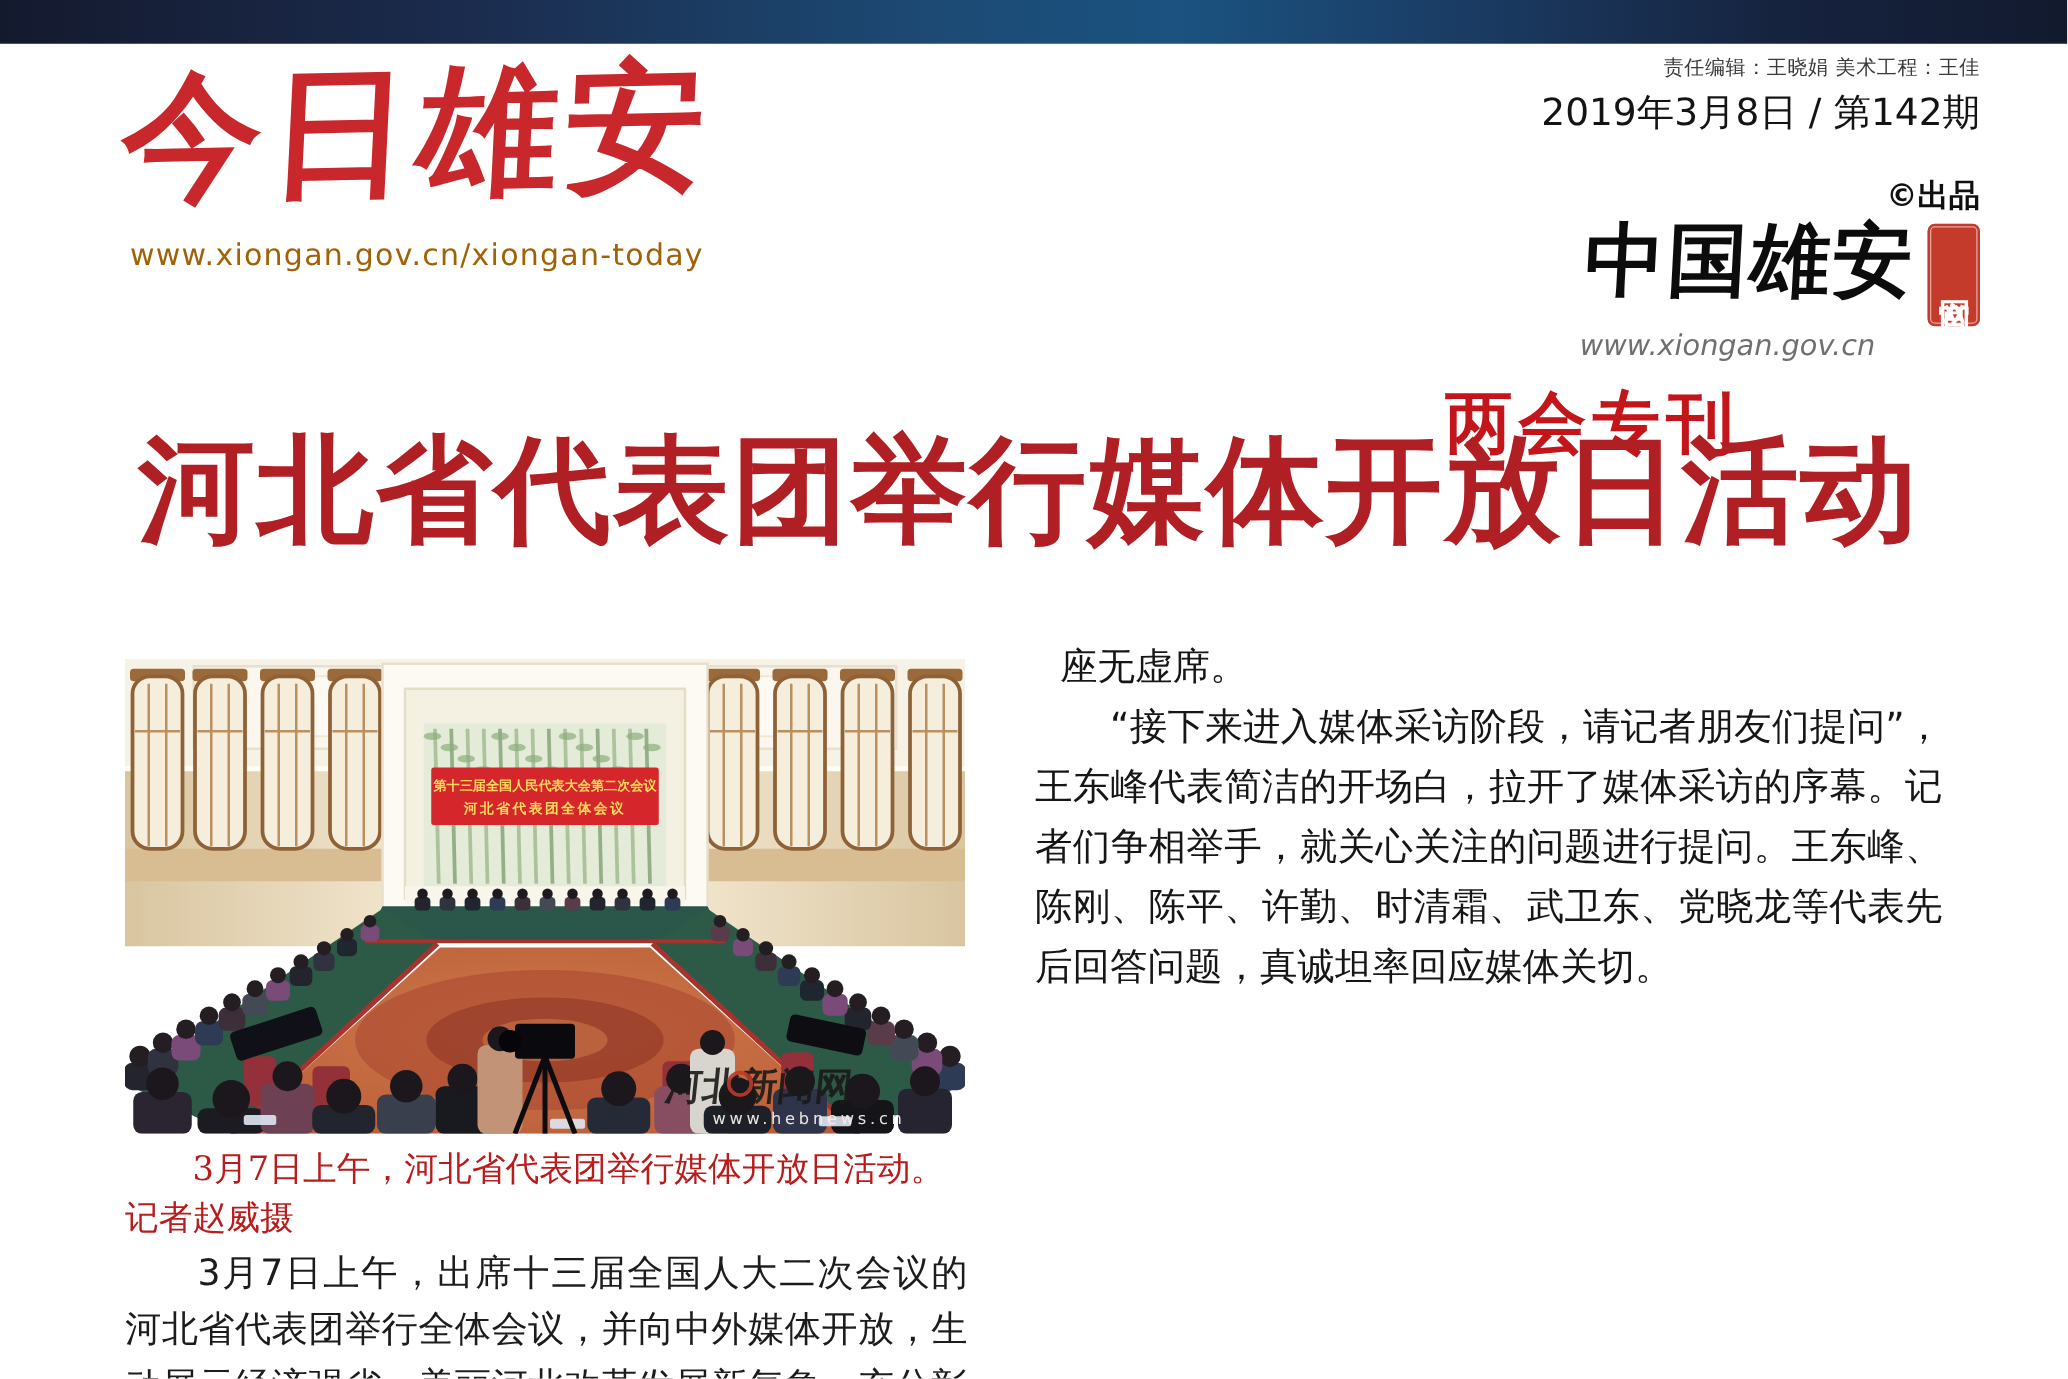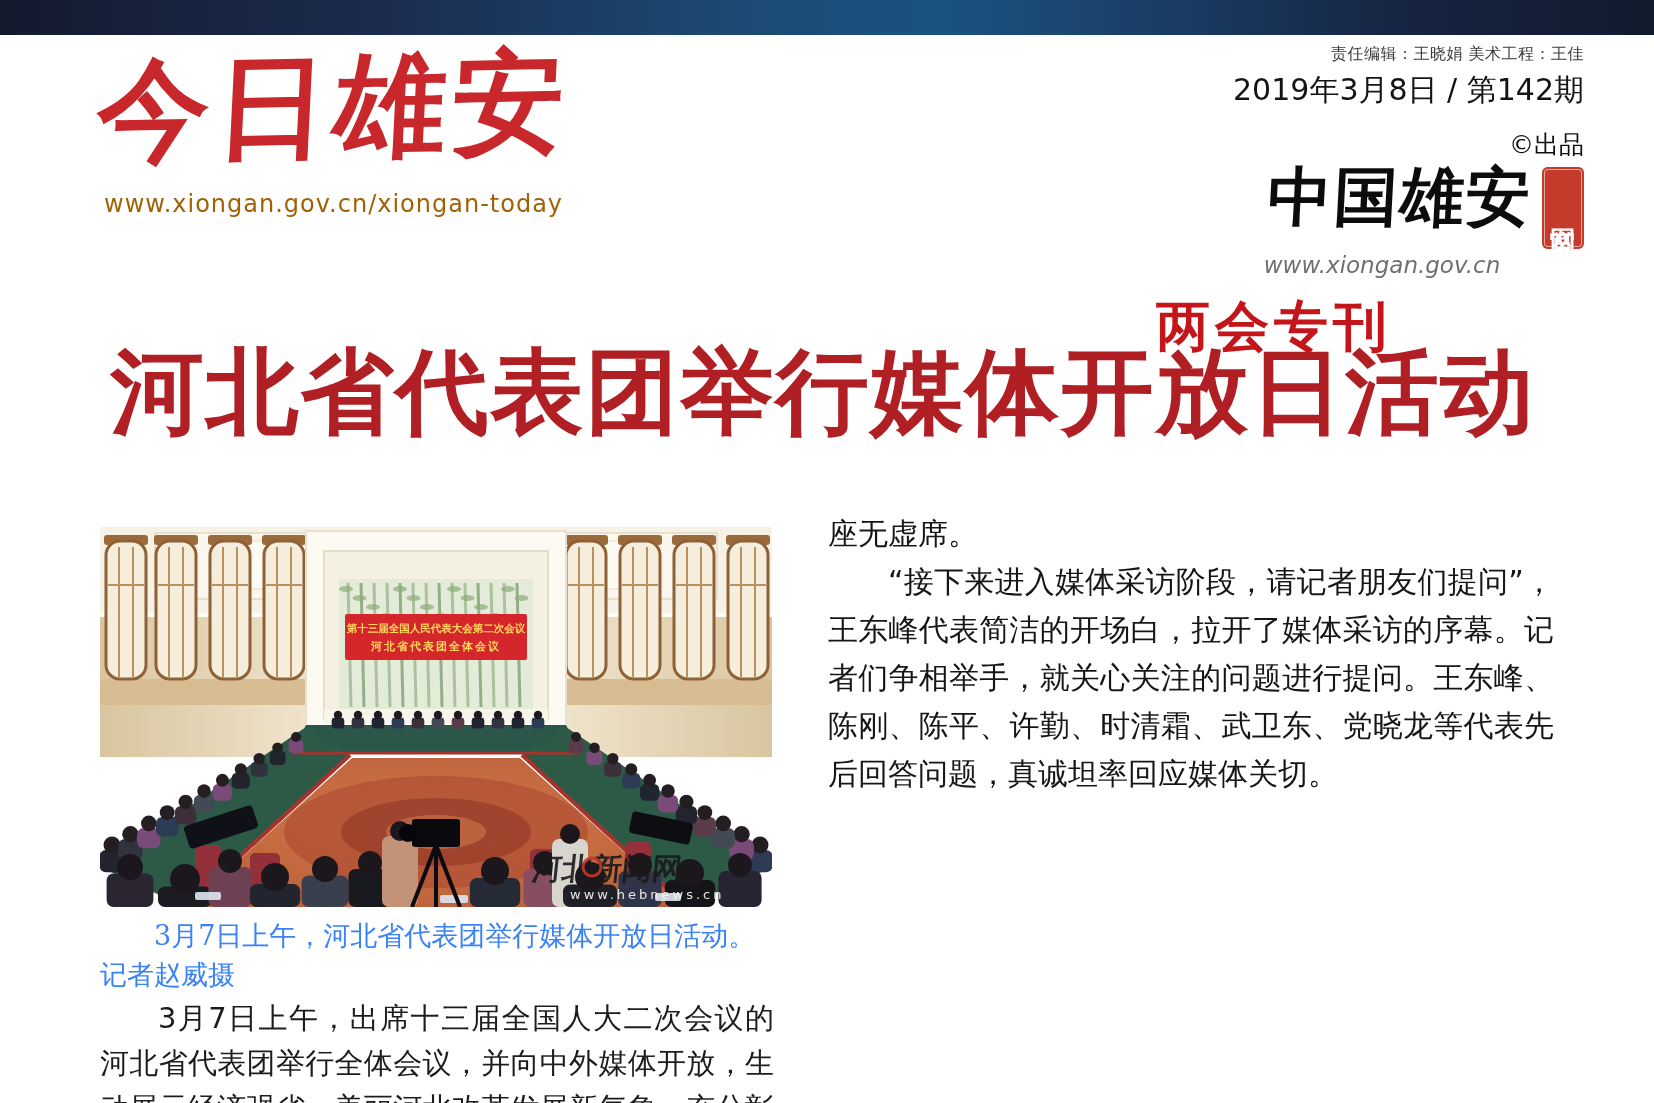--- a/index.html
+++ b/index.html
@@ -25,21 +25,21 @@
   .logo-url {
     position:absolute; left:104px; top:190px;
     font-size:24px; color:#a16207; letter-spacing:1px;
   }
   
   .mast-right {
     position:absolute; right:70px; top:44px; text-align:right; width:620px;
   }
   .credits { font-size:16px; color:#3a3a3a; letter-spacing:0.5px; }
   .issue   { font-size:30px; color:#141414; margin-top:5px; }
-  .produced{ font-size:25px; color:#101010; margin-top:17px; }
+  .produced{ font-size:25px; color:#101010; margin-top:29px;font-weight:bold; }
   .brand-row { margin-top:2px; display:flex; justify-content:flex-end; align-items:flex-start; }
   .brand-text {
     font-family:"DejaVu Serif","Liberation Serif",serif;
     font-size:64px; font-weight:900; color:#0c0c0c; line-height:1.05;
     letter-spacing:2px; transform:skewX(-3deg);
   }
   .brand-seal {
     margin-left:10px; margin-top:4px; width:42px; height:82px;
     background:#c43b2c; border-radius:6px; color:#ffffff;
     font-weight:bold; font-size:26px; line-height:1.25;
@@ -58,33 +58,33 @@
     font-family:"DejaVu Serif","Liberation Serif",serif;
     font-size:93px; font-weight:900; color:#b01f23; letter-spacing:2px;
     line-height:1.2; white-space:nowrap;
   }
   
   .photo-wrap { position:absolute; left:100px; top:527px; width:672px; height:308px; }
   
   .caption {
     position:absolute; left:100px; top:916px; width:674px;
     font-family:"DejaVu Serif","Liberation Serif",serif;
-    font-size:27px; line-height:39px; color:#3b82f6; text-indent:2em;
+    font-size:27px; line-height:39px; color:#b91c1c; text-indent:2em;
   }
   .left-body {
     position:absolute; left:100px; top:996px; width:674px;
     font-size:29px; line-height:45px; color:#1c1c1c; text-indent:2em;
     text-align:justify;
   }
   .right-col {
     position:absolute; left:828px; top:510px; width:726px;
     font-size:30px; line-height:48px; color:#161616; text-align:justify;
   }
   .right-col p { text-indent:2em; }
-  .right-col p.cont { text-indent:0; }
+  .right-col p.cont { text-indent:0;margin-left:20px; }
 </style>
 </head>
 <body>
 
 <div class="page">
 
   <div class="topbar"></div>
 
   <div class="logo-cn">今日雄安</div>
   <div class="logo-url">www.xiongan.gov.cn/xiongan-today</div>

